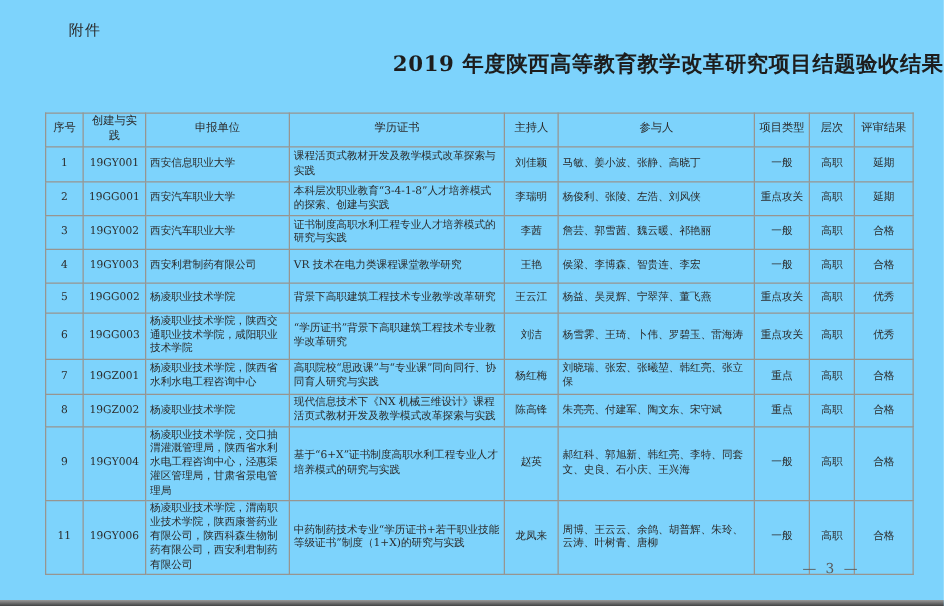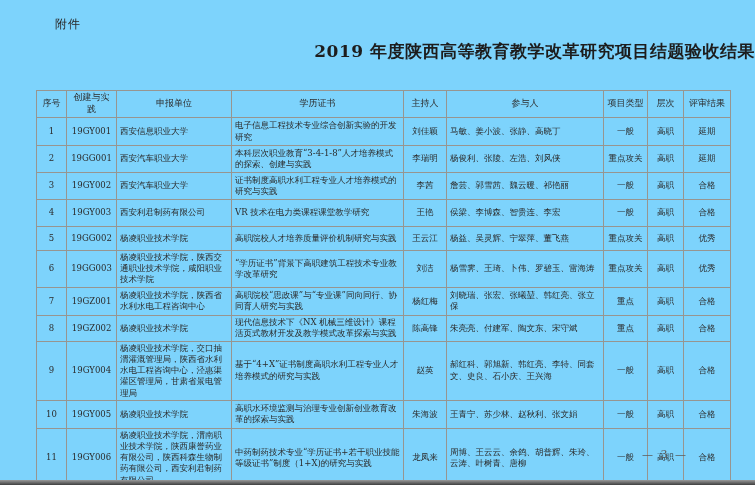--- a/index.html
+++ b/index.html
@@ -124,21 +124,21 @@
           <th>项目类型</th>
           <th>层次</th>
           <th>评审结果</th>
         </tr>
       </thead>
     <tbody>
         <tr>
           <td>1</td>
           <td>19GY001</td>
           <td>西安信息职业大学</td>
-          <td>电子信息工程技术专业综合创新实验的开发研究</td>
+          <td>课程活页式教材开发及教学模式改革探索与实践</td>
           <td>刘佳颖</td>
           <td>马敏、姜小波、张静、高晓丁</td>
           <td>一般</td>
           <td>高职</td>
           <td>延期</td>
         </tr>
         <tr>
           <td>2</td>
           <td>19GG001</td>
           <td>西安汽车职业大学</td>
@@ -168,21 +168,21 @@
           <td>王艳</td>
           <td>侯梁、李博森、智贵连、李宏</td>
           <td>一般</td>
           <td>高职</td>
           <td>合格</td>
         </tr>
         <tr>
           <td>5</td>
           <td>19GG002</td>
           <td>杨凌职业技术学院</td>
-          <td>高职院校人才培养质量评价机制研究与实践</td>
+          <td>背景下高职建筑工程技术专业教学改革研究</td>
           <td>王云江</td>
           <td>杨益、吴灵辉、宁翠萍、董飞燕</td>
           <td>重点攻关</td>
           <td>高职</td>
           <td>优秀</td>
         </tr>
         <tr>
           <td>6</td>
           <td>19GG003</td>
           <td>杨凌职业技术学院，陕西交通职业技术学院，咸阳职业技术学院</td>
@@ -212,34 +212,23 @@
           <td>陈高锋</td>
           <td>朱亮亮、付建军、陶文东、宋守斌</td>
           <td>重点</td>
           <td>高职</td>
           <td>合格</td>
         </tr>
         <tr>
           <td>9</td>
           <td>19GY004</td>
           <td>杨凌职业技术学院，交口抽渭灌溉管理局，陕西省水利水电工程咨询中心，泾惠渠灌区管理局，甘肃省景电管理局</td>
-          <td>基于“4+X”证书制度高职水利工程专业人才培养模式的研究与实践</td>
+          <td>基于“6+X”证书制度高职水利工程专业人才培养模式的研究与实践</td>
           <td>赵英</td>
           <td>郝红科、郭旭新、韩红亮、李特、同套文、史良、石小庆、王兴海</td>
-          <td>一般</td>
-          <td>高职</td>
-          <td>合格</td>
-        </tr>
-        <tr>
-          <td>10</td>
-          <td>19GY005</td>
-          <td>杨凌职业技术学院</td>
-          <td>高职水环境监测与治理专业创新创业教育改革的探索与实践</td>
-          <td>朱海波</td>
-          <td>王青宁、苏少林、赵秋利、张文娟</td>
           <td>一般</td>
           <td>高职</td>
           <td>合格</td>
         </tr>
         <tr>
           <td>11</td>
           <td>19GY006</td>
           <td>杨凌职业技术学院，渭南职业技术学院，陕西康誉药业有限公司，陕西科森生物制药有限公司，西安利君制药有限公司</td>
           <td>中药制药技术专业“学历证书+若干职业技能等级证书”制度（1+X)的研究与实践</td>
           <td>龙凤来</td>

